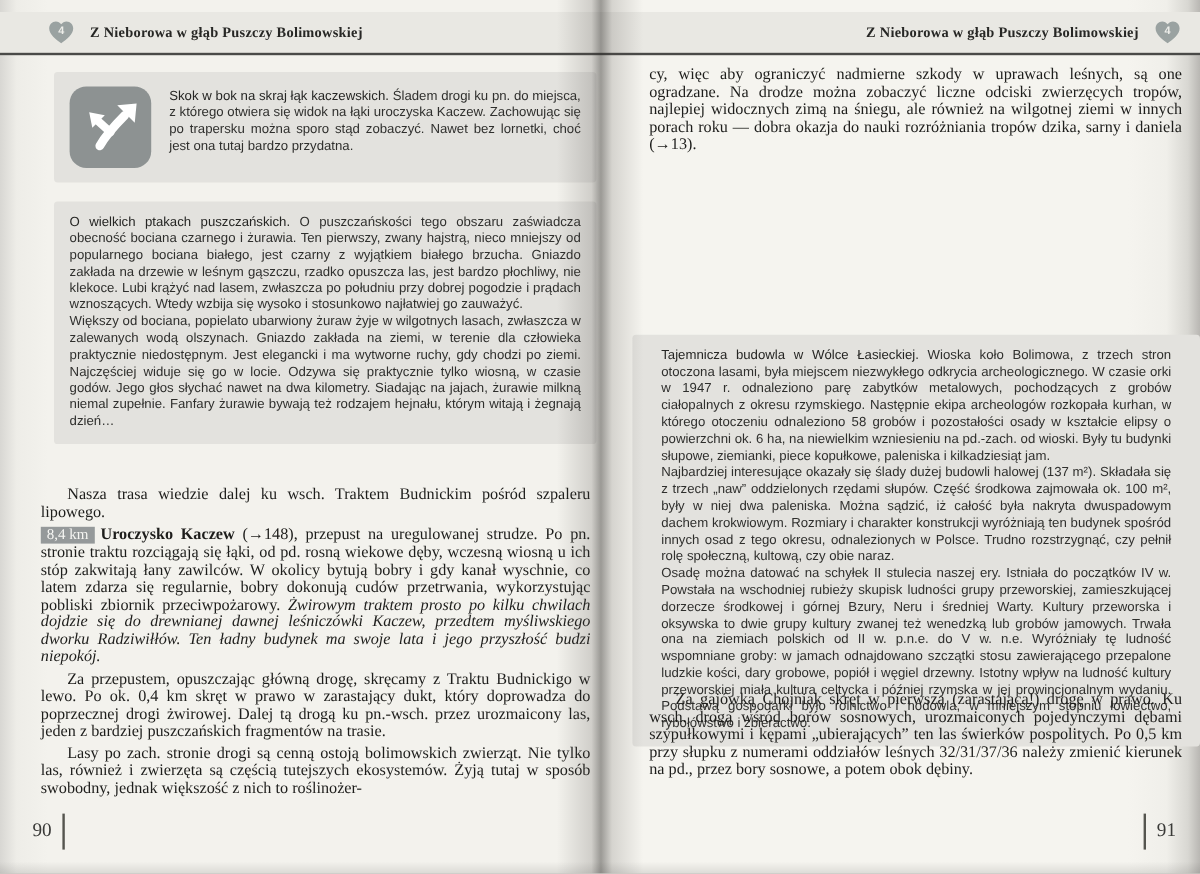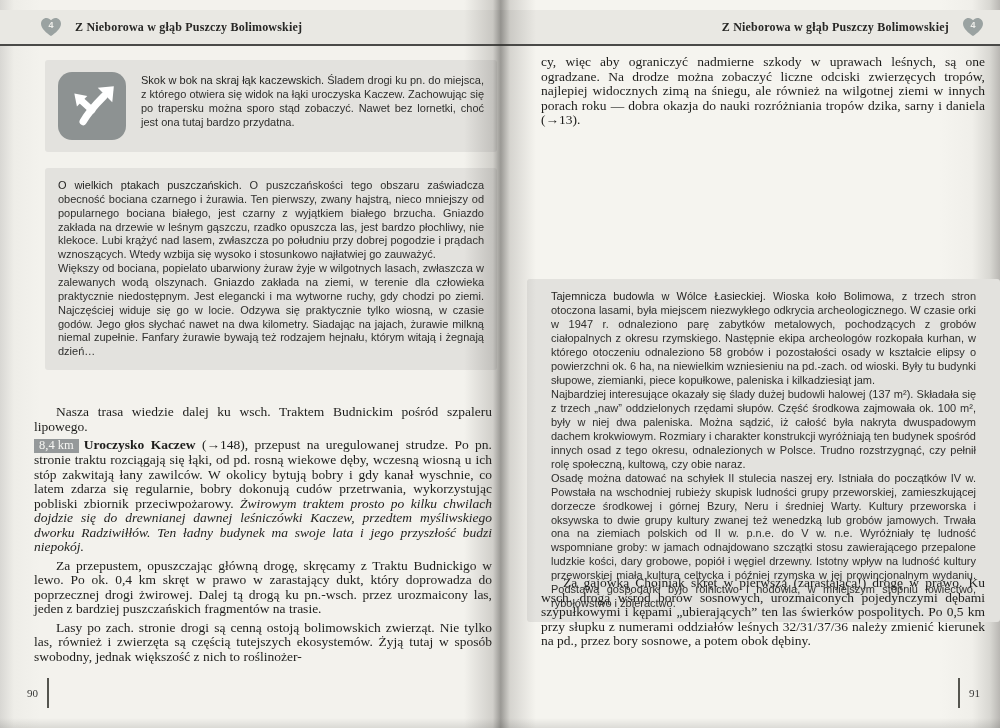--- a/index.html
+++ b/index.html
@@ -50,21 +50,21 @@
   .bodytext .indent{text-indent:22px;}
   .bodytext i{font-style:italic;}
   .bodytext b{font-weight:bold;}
   .lbody{left:30px;width:466px;top:401px;}
   .rbody1{left:37px;width:452px;top:51px;}
   .rbody2{left:37px;width:452px;top:572px;}
   .km{display:inline-block;background:#95999a;color:#f6f6f3;padding:0 5px 1px 5px;
     margin-right:5px;font-size:12.5px;line-height:13px;}
 
   
-  .pn{position:absolute;bottom:20px;font-size:11px;color:#3a3a38;
+  .pn{position:absolute;bottom:20px;font-size:16px;color:#3a3a38;
     display:flex;align-items:center;gap:9px;}
   .page.left  .pn{left:27px;}
   .page.right .pn{right:20px;}
   .pn .rule{width:2px;height:30px;background:#55554f;}
 </style>
 </head>
 <body>
 
 <div class="spread">
 

